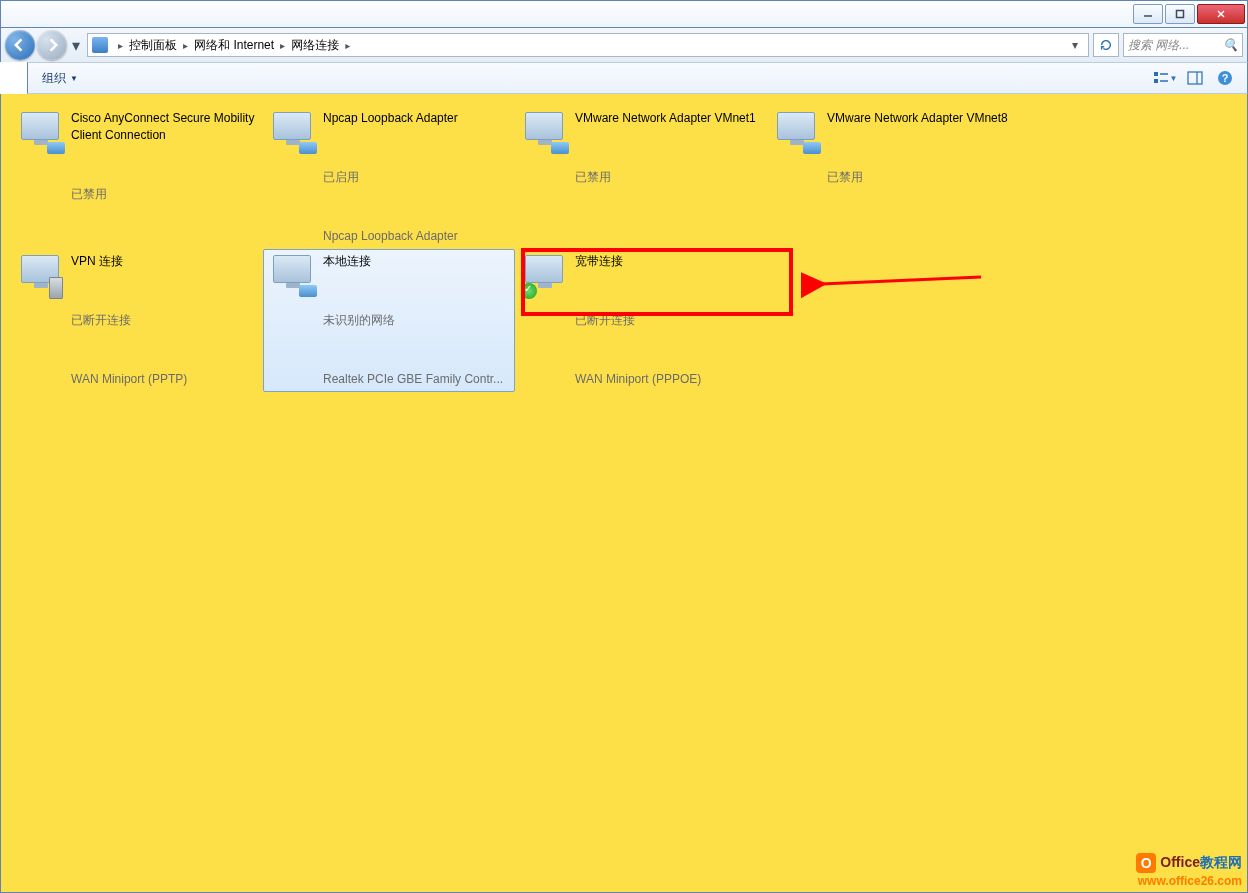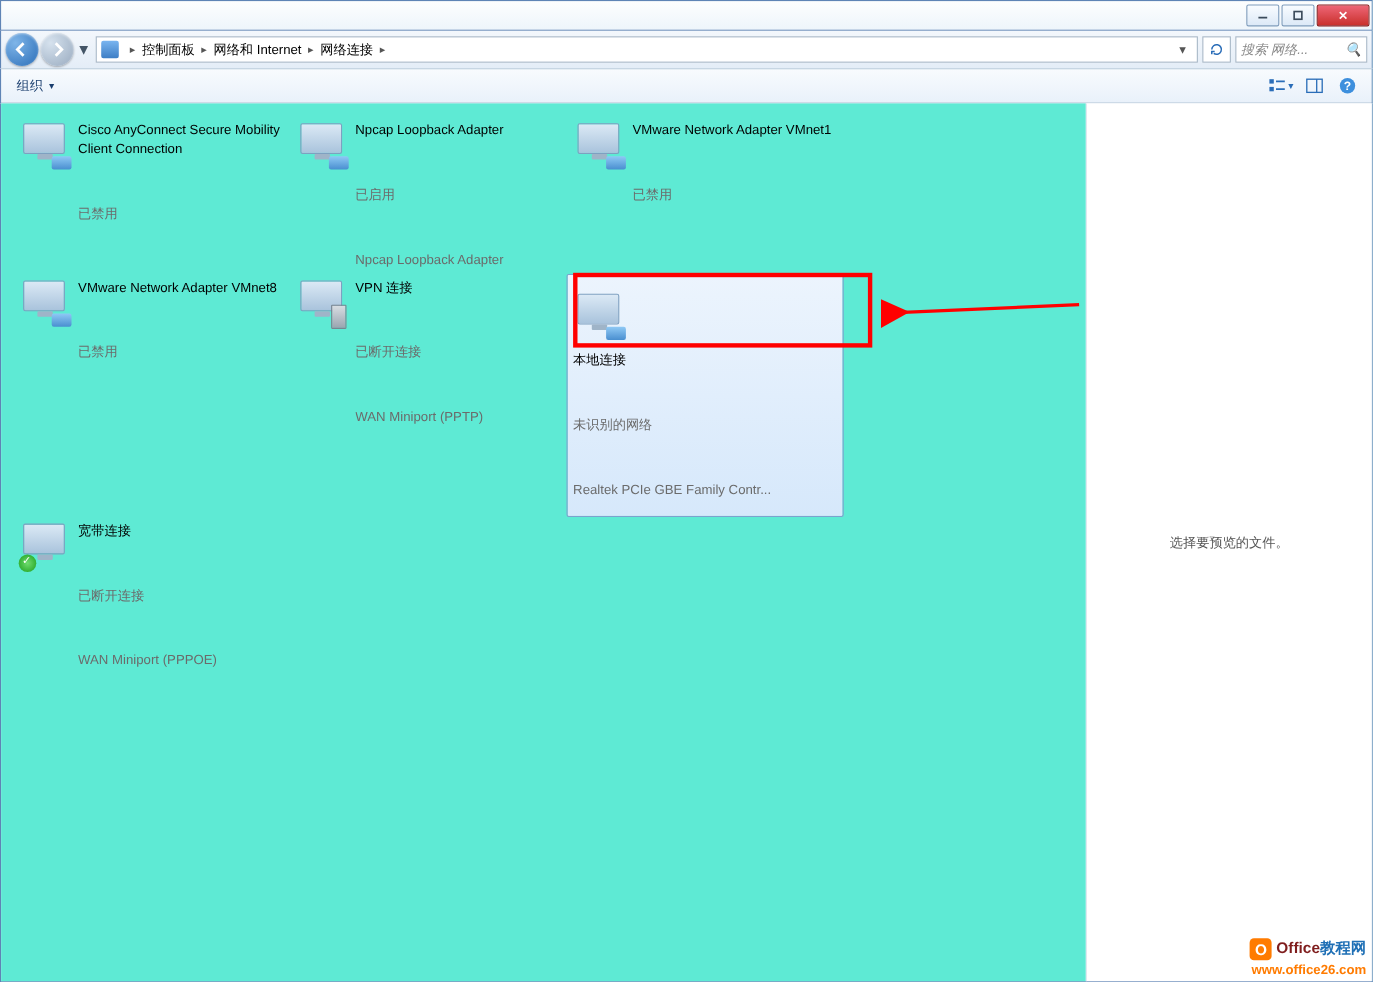--- a/index.html
+++ b/index.html
@@ -20,46 +20,46 @@
   .breadcrumb{ flex:1; height:24px; background:#fff; border:1px solid #a7b7c7; display:flex; align-items:center; padding:0 4px; font-size:12px;}
   .bc-icon{width:16px;height:16px;margin-right:4px; background:linear-gradient(#7ab5f0,#3d7ec5); border-radius:2px;}
   .bc-sep{color:#555; padding:0 6px; font-size:10px;}
   .bc-item{cursor:pointer; color:#000;}
   .bc-dd{ margin-left:auto; color:#555; padding:0 6px; cursor:pointer;}
   .refreshbtn{ width:26px;height:24px;border:1px solid #a7b7c7;background:#fff;display:flex;align-items:center;justify-content:center;color:#2a6db8;cursor:pointer;}
   .searchbox{ width:120px; height:24px; border:1px solid #a7b7c7; background:#fff; display:flex; align-items:center; padding:0 4px; font-size:12px; color:#888; font-style:italic;}
   .searchbox .sicon{margin-left:auto;color:#2a6db8;}
 
   
-  .toolbar{ height:32px; background:linear-gradient(#f8fbfe,#e9f1fa); border:1px solid #bcd; border-left:1px solid #5f84b5; border-right:1px solid #5f84b5; display:flex; align-items:center; padding:0 8px; font-size:12px;}
+  .toolbar{ height:32px; background:linear-gradient(#f8fbfe,#e9f1fa); border:1px solid #bcd; border-left:1px solid #5f84b5; border-right:1px solid #5f84b5; display:flex; align-items:center; padding:0 8px; font-size:12px;margin-left:27px;}
   .tbbtn{ display:flex; align-items:center; gap:4px; padding:2px 6px; cursor:pointer; color:#1a3e6e;}
   .tbbtn .dd{font-size:8px;}
   .tb-right{margin-left:auto; display:flex; gap:2px;}
   .tb-iconbtn{ width:28px;height:22px; display:flex;align-items:center;justify-content:center;cursor:pointer; color:#2a6db8;}
 
   
   .main{ position:absolute; top:94px; left:0; right:0; bottom:0; border:1px solid #5f84b5; border-top:none; display:flex;}
-  .content{ flex:1; background:#5eead4; padding:12px 10px; position:relative; overflow:hidden;}
+  .content{ flex:1; background:#fde047; padding:12px 10px; position:relative; overflow:hidden;}
   .preview{ width:260px; border-left:1px solid #d8e2ec; background:#fff; display:flex; align-items:center; justify-content:center; font-size:12px; color:#555;}
 
   .items{ display:flex; flex-wrap:wrap; align-content:flex-start;}
   .conn{ width:252px; min-height:58px; display:flex; gap:6px; padding:4px 6px; cursor:pointer; position:relative;}
   .conn .ico{ width:48px; height:48px; flex-shrink:0; position:relative;}
   .monitor{width:38px;height:28px;background:linear-gradient(#dbe9f5,#a9c3dc);border:1px solid #7ea0c0;border-radius:2px;position:absolute;top:2px;left:4px;}
   .monitor::after{content:"";position:absolute;bottom:-6px;left:12px;width:14px;height:5px;background:#9fb4c8;border-radius:1px;}
   .badge{position:absolute;right:0;bottom:4px;width:18px;height:12px;border-radius:2px;}
   .badge.net{background:linear-gradient(#8fc9f5,#4a8fd0);}
   .badge.srv{width:14px;height:22px;bottom:2px;right:2px;background:linear-gradient(#d8dde2,#9aa5b0);border:1px solid #7a8590;border-radius:1px;}
   .badge.ok{width:16px;height:16px;border-radius:50%;background:radial-gradient(#6fdc6f,#1a9e1a);bottom:2px;left:0;right:auto;}
   .badge.ok::after{content:"✓";color:#fff;font-size:10px;position:absolute;top:0;left:3px;}
   .conn .txt{ font-size:12px; line-height:17px; overflow:hidden;}
   .conn .t1{ color:#000;}
   .conn .t2,.conn .t3{ color:#6b6b6b; white-space:nowrap; overflow:hidden; text-overflow:ellipsis;margin-top:42px;}
 
-  .conn.selected{ background:linear-gradient(#ecf4fd,#d6e8fb); border:1px solid #7da2ce; border-radius:2px; padding:15px 5px;flex-direction:column;}
+  .conn.selected{ background:linear-gradient(#ecf4fd,#d6e8fb); border:1px solid #7da2ce; border-radius:2px; padding:3px 5px;}
   .highlight-box{ position:absolute; border:4px solid #ff0000; pointer-events:none; top:154px; left:520px; width:272px; height:68px;}
   .arrow{ position:absolute; top:175px; left:800px; width:190px; height:30px; pointer-events:none;}
 
   
   .watermark{ position:absolute; right:6px; bottom:4px; font-size:14px; font-weight:bold; text-align:right; line-height:16px; pointer-events:none;}
   .watermark .l1{ color:#1e6fb5;}
   .watermark .l1 .o{color:#7f1d1d;text-align:center;}
   .watermark .l2{ color:#ff7b00; font-size:12px;}
   .wm-ico{display:inline-block;width:20px;height:20px;background:#ff7b00;border-radius:4px;color:#fff;text-align:center;line-height:20px;vertical-align:middle;margin-right:4px;}
 </style>
@@ -237,23 +237,20 @@
     <div class="highlight-box"></div>
     <svg class="arrow" viewBox="0 0 190 30">
       <defs>
           <marker id="ah" markerWidth="10" markerHeight="10" refX="2" refY="5" orient="auto">
             <path d="M10 0 L0 5 L10 10 z" fill="#ff0000"></path>
           </marker>
         </defs>
       <line x1="180" y1="8" x2="20" y2="15" stroke="#ff0000" stroke-width="3" marker-end="url(#ah)"></line>
     </svg>
   </div>
-  <div class="preview">
-    <span>选择要预览的文件。</span>
-  </div>
 </div>
 
 <div class="watermark">
   <div class="l1">
     <span class="wm-ico">O</span><span class="o">Office</span><span>教程网</span>
   </div>
   <div class="l2">www.office26.com</div>
 </div>
 
 </body></html>

